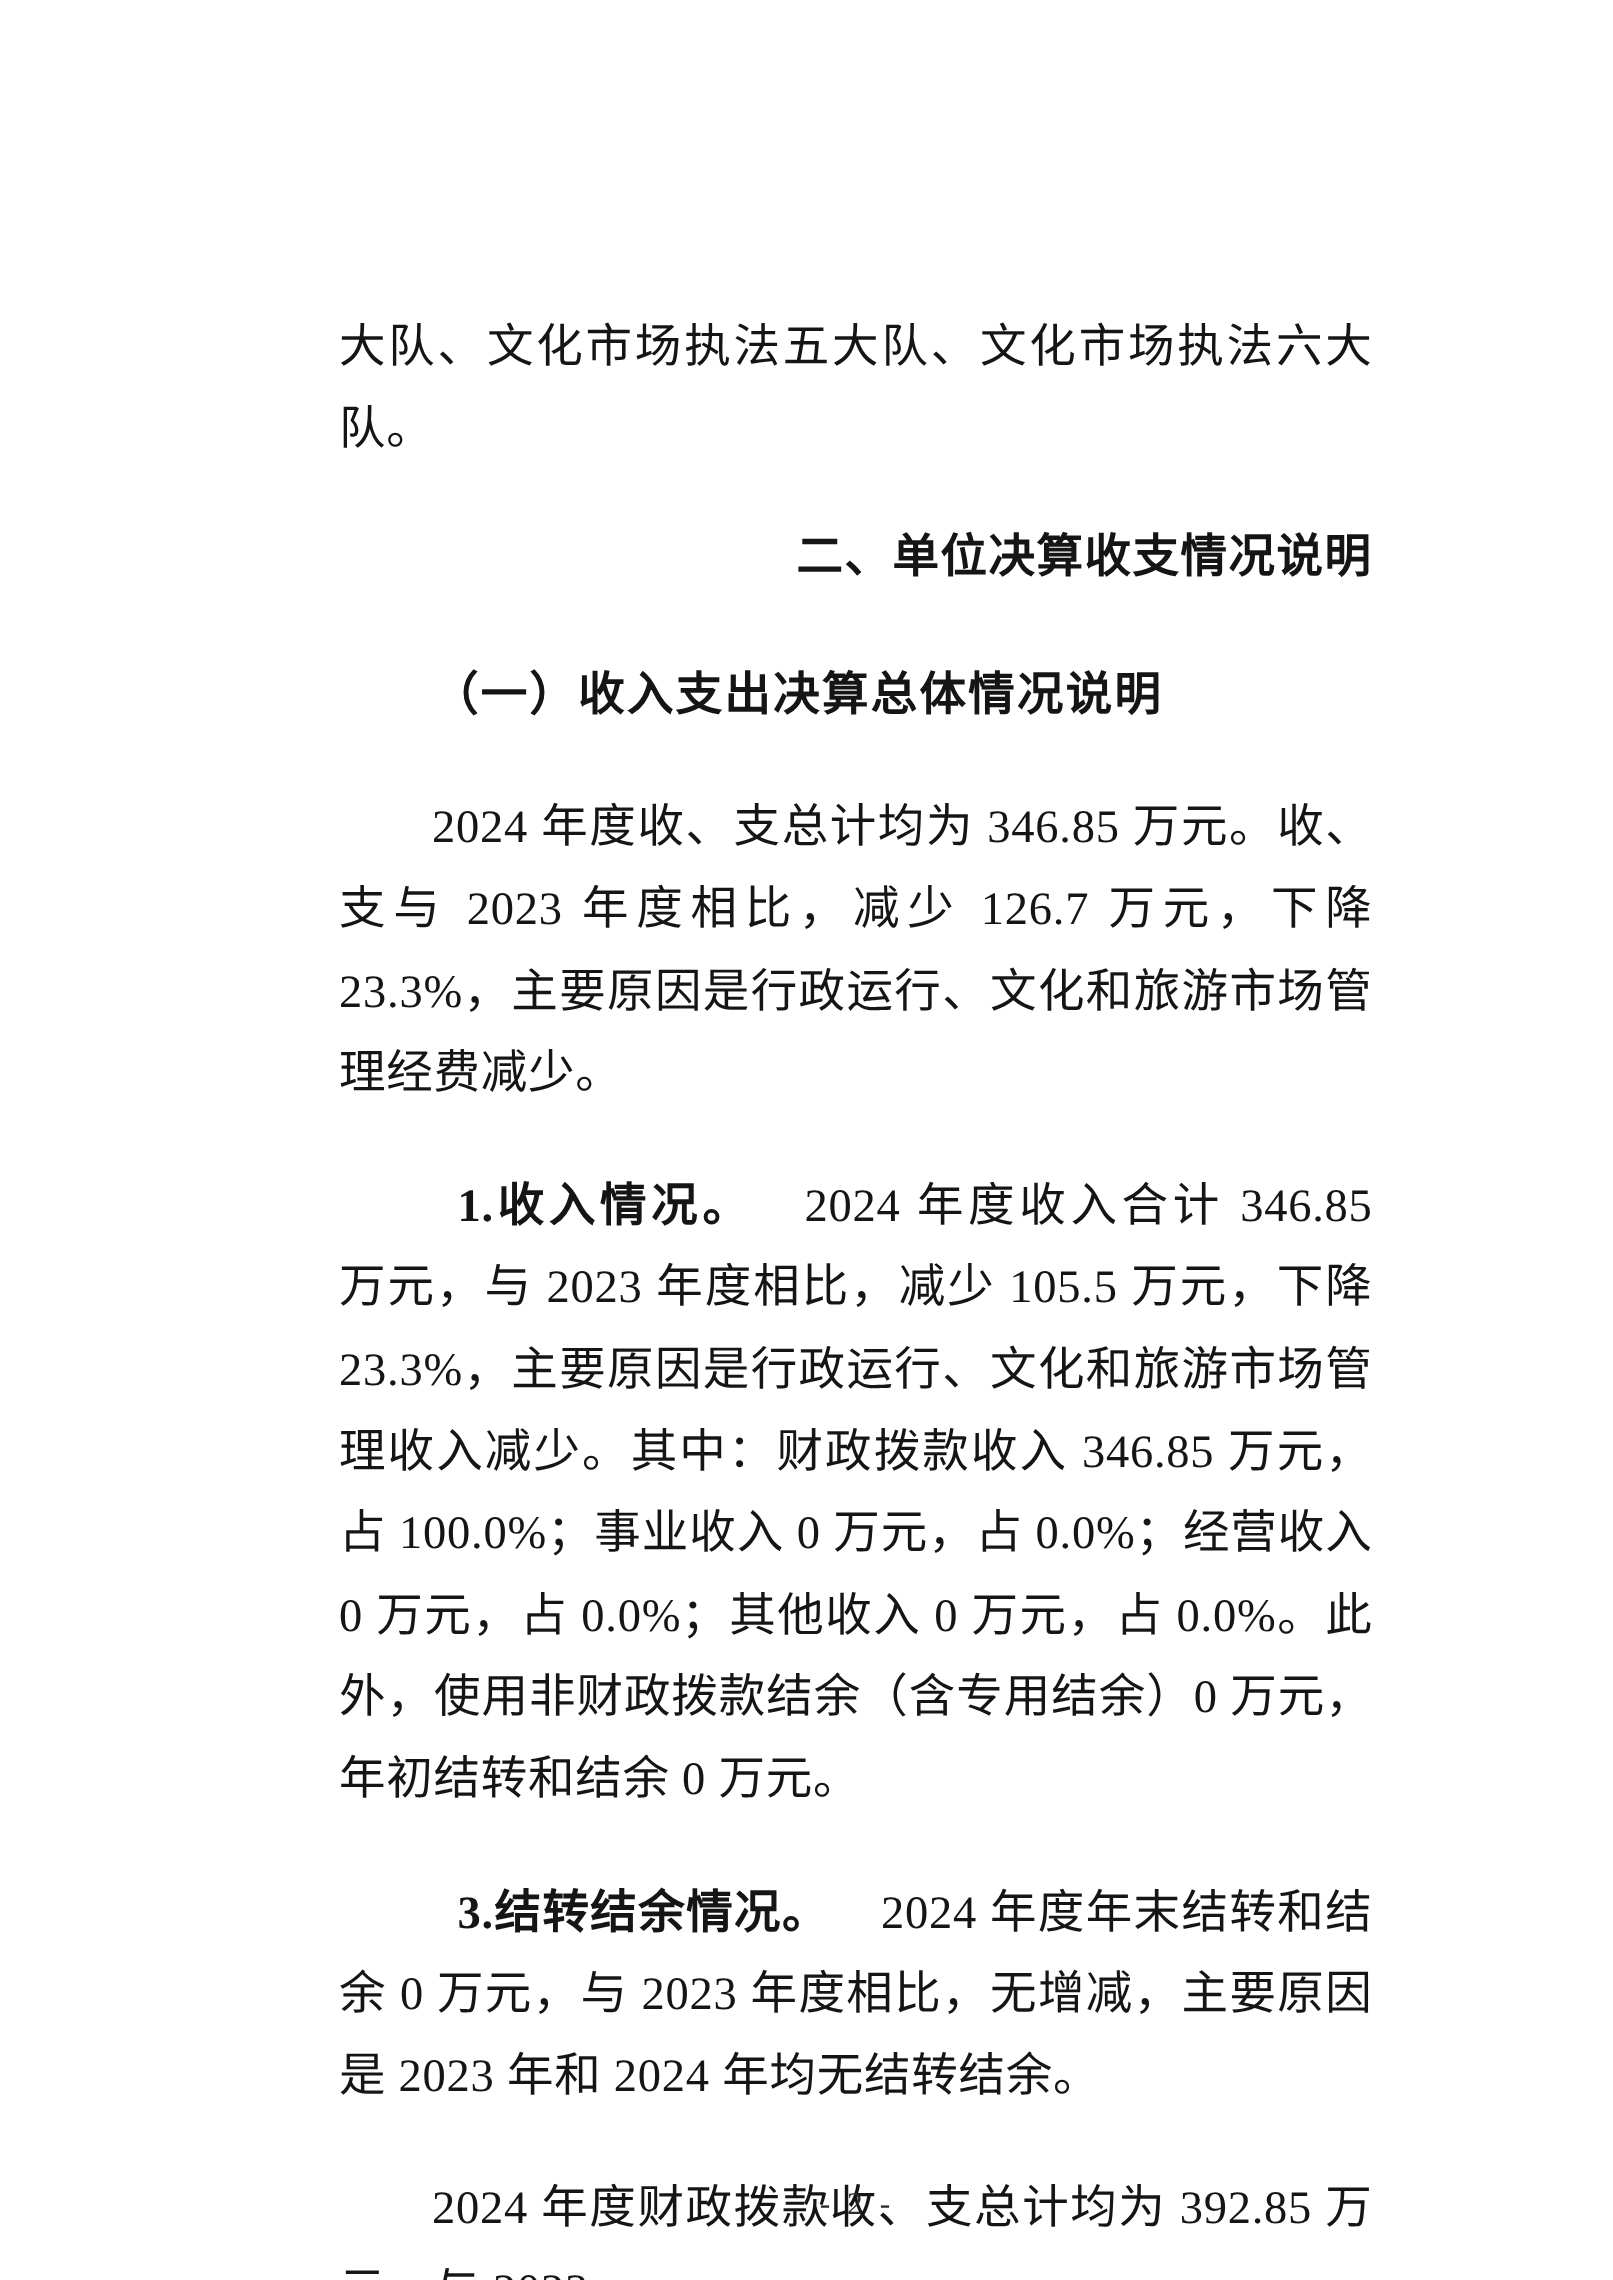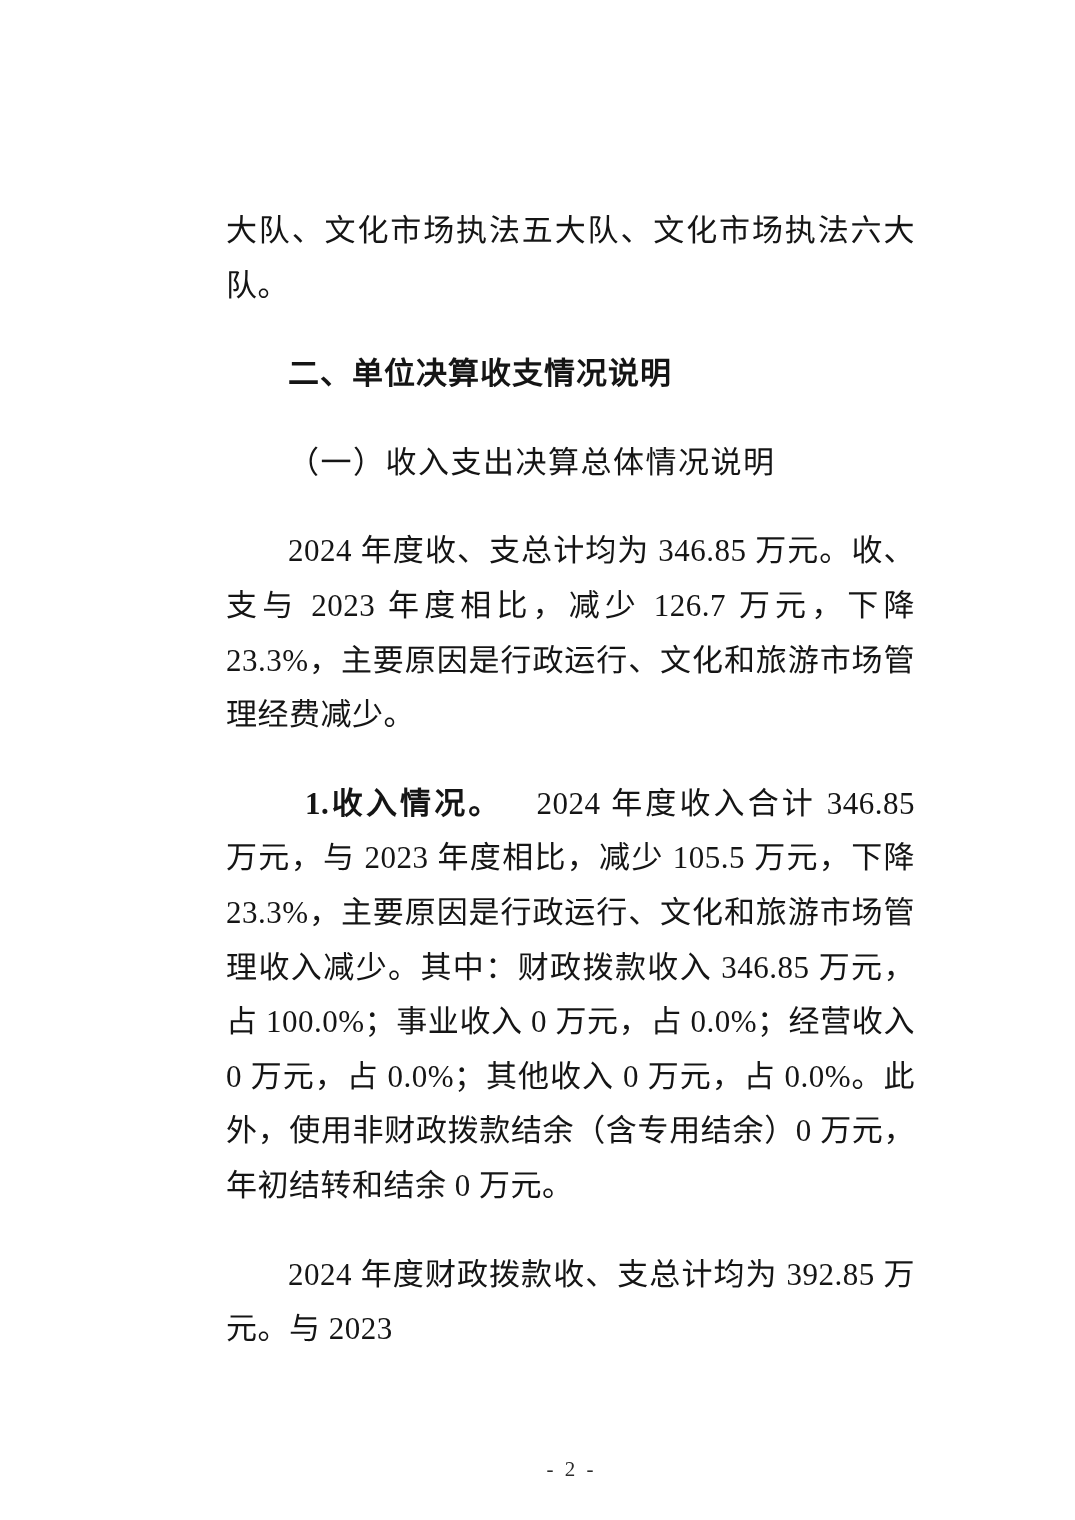--- a/index.html
+++ b/index.html
@@ -22,31 +22,31 @@
   }
   .para {
     font-size: 31px;
     line-height: 54.6px;
     text-align: justify;
     text-indent: 2em;
     letter-spacing: 0.5px;
   }
   .para.cont { text-indent: 0; }
   .heading-hei {
-    font-family: Liberation Serif, serif;
+    font-family: Liberation Mono, monospace;
     font-weight: 700;
     font-size: 31px;
     line-height: 54.6px;
     text-indent: 2em;
-    text-align: left;
+    text-align: right;
     letter-spacing: 1px;
   }
   .heading-kai {
     font-family: "Liberation Serif", "DejaVu Serif", serif;
-    font-weight: 400;
+    font-weight: 700;
     font-size: 31px;
     line-height: 54.6px;
     text-indent: 2em;
     text-align: left;
     letter-spacing: 1.5px;
   }
   .lead { font-weight: 700; margin-top: 24px; }
   .page-footer {
     position: absolute;
     left: 0;
@@ -68,20 +68,21 @@
 
     <h2 class="heading-hei">二、单位决算收支情况说明</h2>
 
     <h3 class="heading-kai">（一）收入支出决算总体情况说明</h3>
 
     <p class="para">2024 年度收、支总计均为 346.85 万元。收、支与 2023 年度相比，减少 126.7 万元，下降 23.3%，主要原因是行政运行、文化和旅游市场管理经费减少。</p>
 
     <p class="para"><span class="lead">1.收入情况。</span><span>2024 年度收入合计 346.85 万元，与 2023 年度相比，减少 105.5 万元，下降 23.3%，主要原因是行政运行、文化和旅游市场管理收入减少。其中：财政拨款收入 346.85 万元，占 100.0%；事业收入 0 万元，占 0.0%；经营收入 0 万元，占 0.0%；其他收入 0 万元，占 0.0%。此外，使用非财政拨款结余（含专用结余）0 万元，年初结转和结余 0 万元。</span></p>
 
 
+    <p class="para"><span class="lead">3.结转结余情况。</span><span>2024 年度年末结转和结余 0 万元，与 2023 年度相比，无增减，主要原因是 2023 年和 2024 年均无结转结余。</span></p>
 
 
     <p class="para">2024 年度财政拨款收、支总计均为 392.85 万元。与 2023</p>
 
   </main>
 
   <div class="page-footer">- 2 -</div>
 </div>
 
 </body></html>

